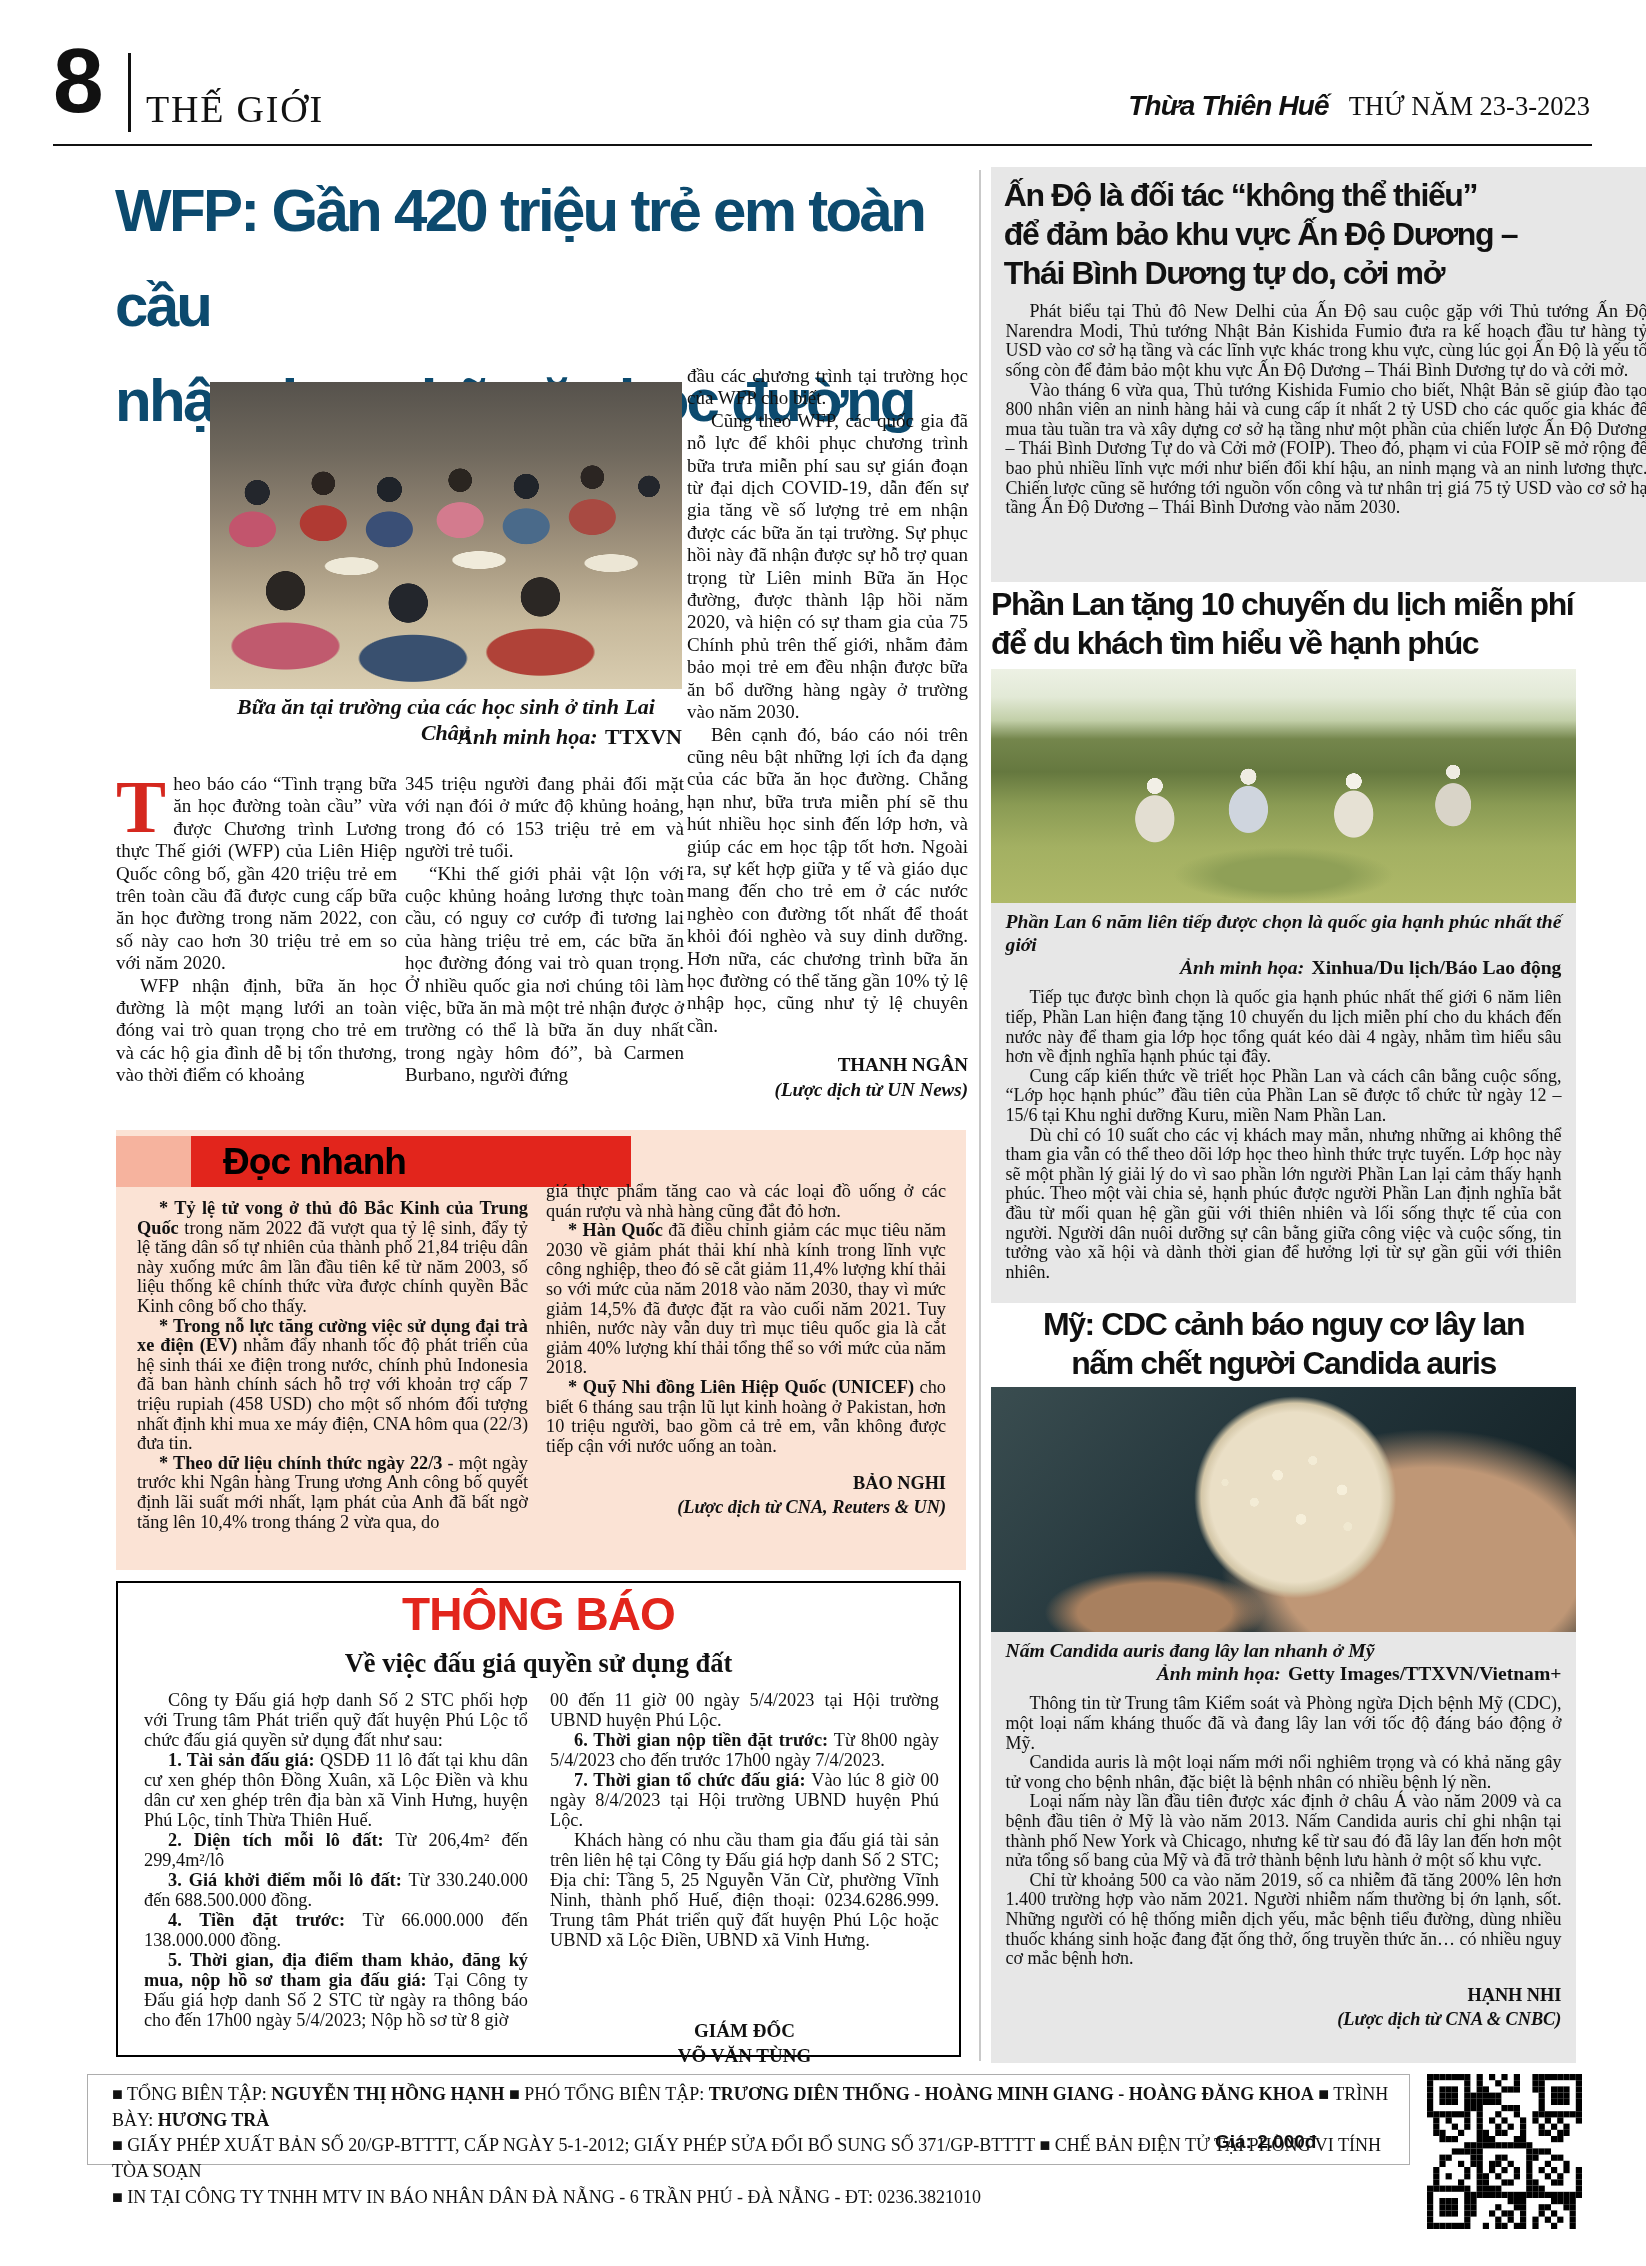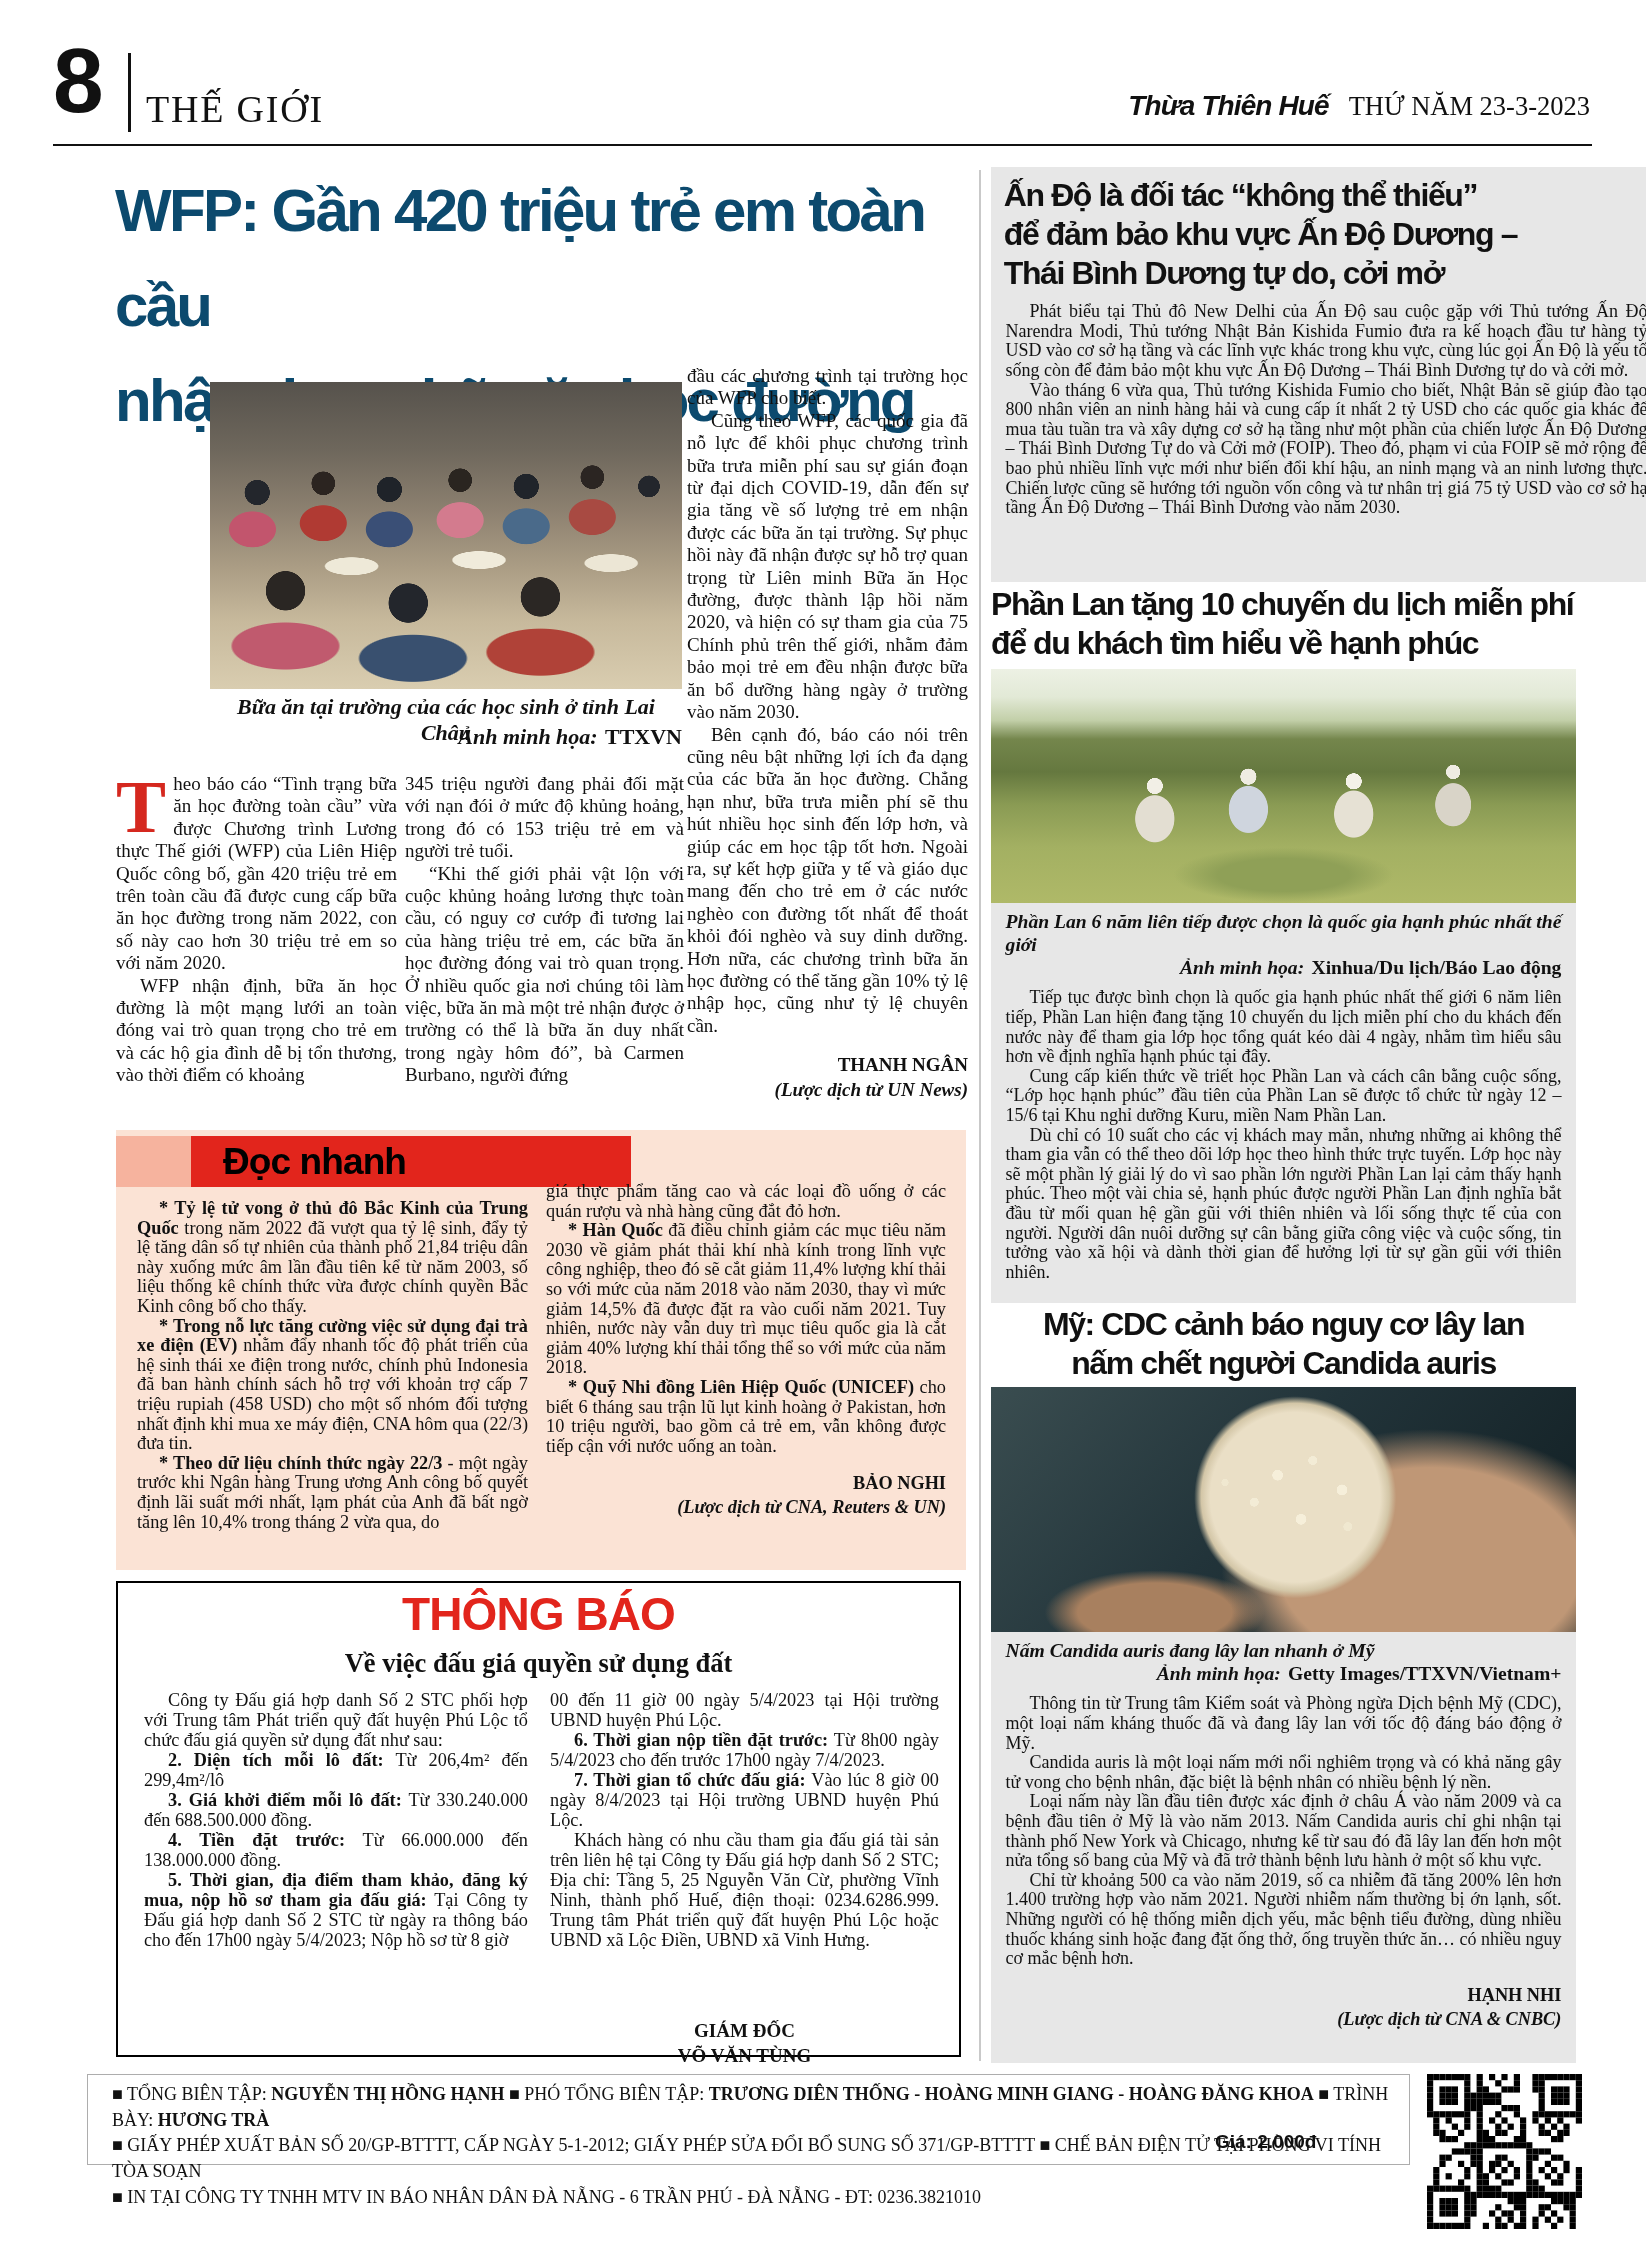--- a/index.html
+++ b/index.html
@@ -183,20 +183,21 @@
       <div>BẢO NGHI</div>
       <div class="byline-src">(Lược dịch từ CNA, Reuters &amp; UN)</div>
     </div>
   </div>
 
   <div class="abs tb-box"></div>
   <div class="abs tb-title sans">THÔNG BÁO</div>
   <div class="abs tb-subtitle">Về việc đấu giá quyền sử dụng đất</div>
   <div class="abs tb-col tb-left just">
     <p class="bp"><span>Công ty Đấu giá hợp danh Số 2 STC phối hợp với Trung tâm Phát triển quỹ đất huyện Phú Lộc tổ chức đấu giá quyền sử dụng đất như sau:</span></p>
+    <p class="bp"><span class="seg-b">1. Tài sản đấu giá:</span><span> QSDĐ 11 lô đất tại khu dân cư xen ghép thôn Đồng Xuân, xã Lộc Điền và khu dân cư xen ghép trên địa bàn xã Vinh Hưng, huyện Phú Lộc, tỉnh Thừa Thiên Huế.</span></p>
     <p class="bp"><span class="seg-b">2. Diện tích mỗi lô đất:</span><span> Từ 206,4m² đến 299,4m²/lô</span></p>
     <p class="bp"><span class="seg-b">3. Giá khởi điểm mỗi lô đất:</span><span> Từ 330.240.000 đến 688.500.000 đồng.</span></p>
     <p class="bp"><span class="seg-b">4. Tiền đặt trước:</span><span> Từ 66.000.000 đến 138.000.000 đồng.</span></p>
     <p class="bp"><span class="seg-b">5. Thời gian, địa điểm tham khảo, đăng ký mua, nộp hồ sơ tham gia đấu giá:</span><span> Tại Công ty Đấu giá hợp danh Số 2 STC từ ngày ra thông báo cho đến 17h00 ngày 5/4/2023; Nộp hồ sơ từ 8 giờ</span></p>
   </div>
   <div class="abs tb-col tb-right just">
     <p class="bp" style="text-indent:0"><span>00 đến 11 giờ 00 ngày 5/4/2023 tại Hội trường UBND huyện Phú Lộc.</span></p>
     <p class="bp"><span class="seg-b">6. Thời gian nộp tiền đặt trước:</span><span> Từ 8h00 ngày 5/4/2023 cho đến trước 17h00 ngày 7/4/2023.</span></p>
     <p class="bp"><span class="seg-b">7. Thời gian tổ chức đấu giá:</span><span> Vào lúc 8 giờ 00 ngày 8/4/2023 tại Hội trường UBND huyện Phú Lộc.</span></p>
     <p class="bp"><span>Khách hàng có nhu cầu tham gia đấu giá tài sản trên liên hệ tại Công ty Đấu giá hợp danh Số 2 STC; Địa chỉ: Tầng 5, 25 Nguyễn Văn Cừ, phường Vĩnh Ninh, thành phố Huế, điện thoại: 0234.6286.999. Trung tâm Phát triển quỹ đất huyện Phú Lộc hoặc UBND xã Lộc Điền, UBND xã Vinh Hưng.</span></p>

